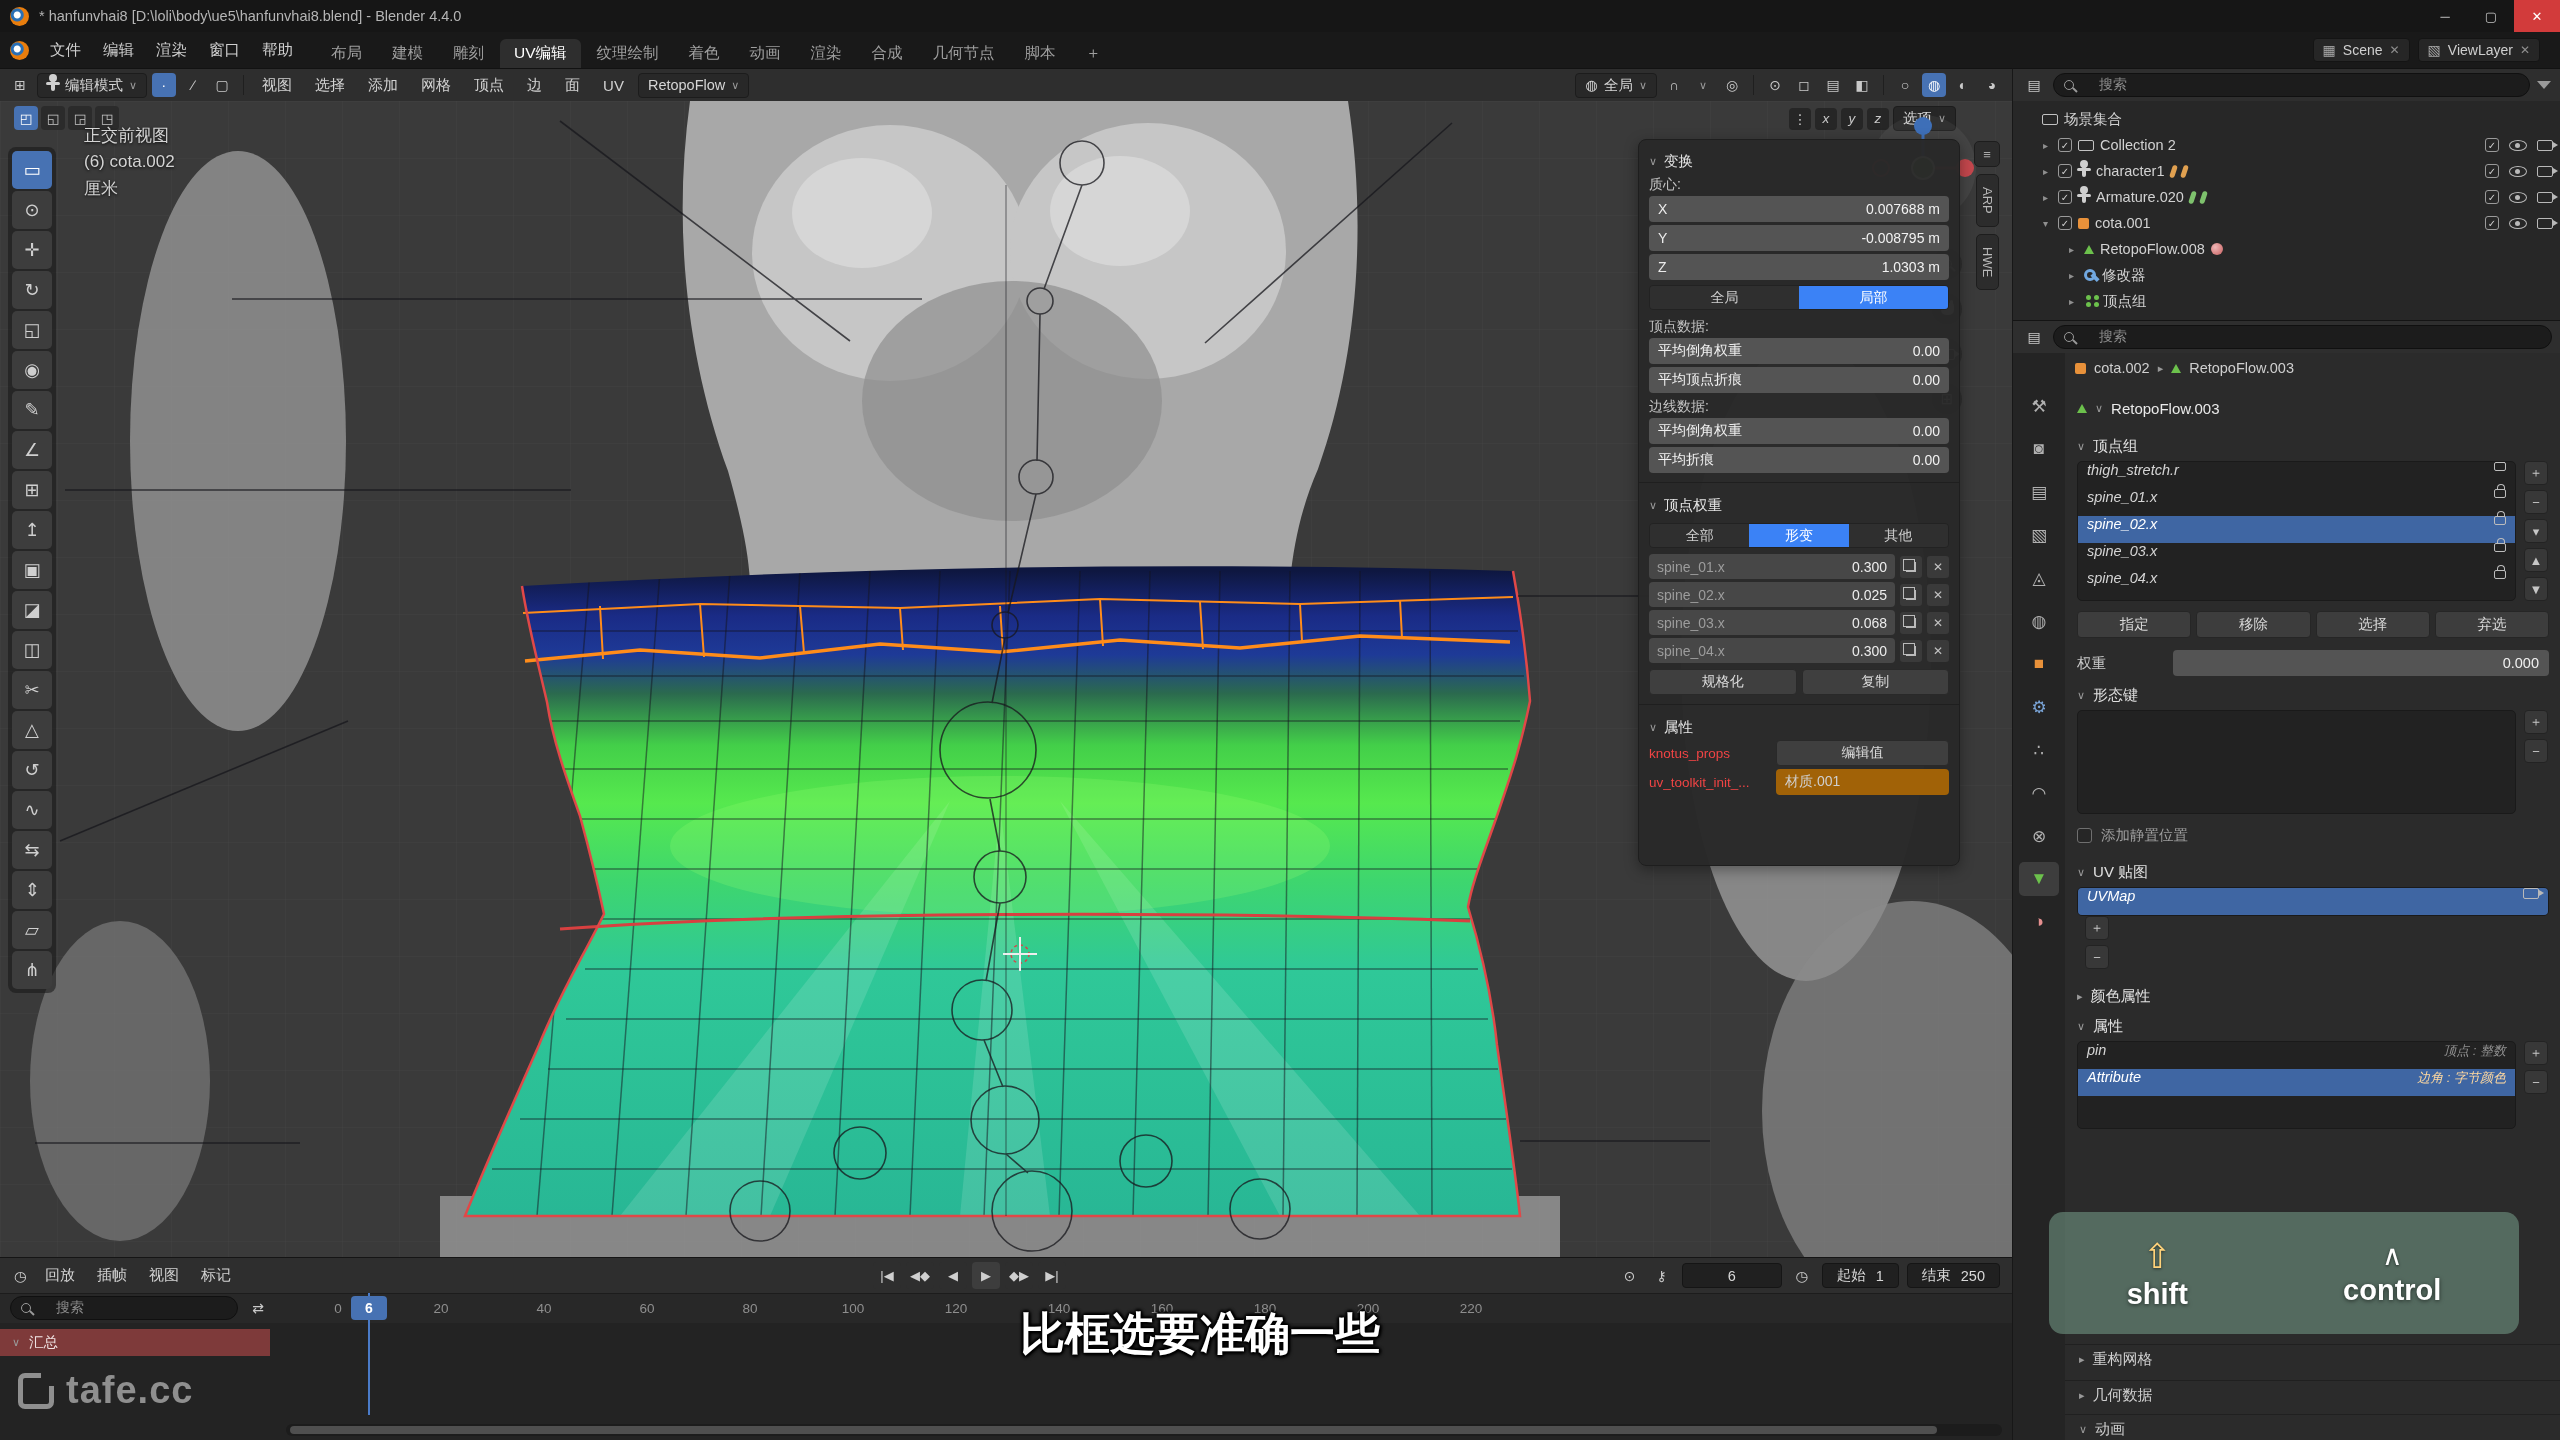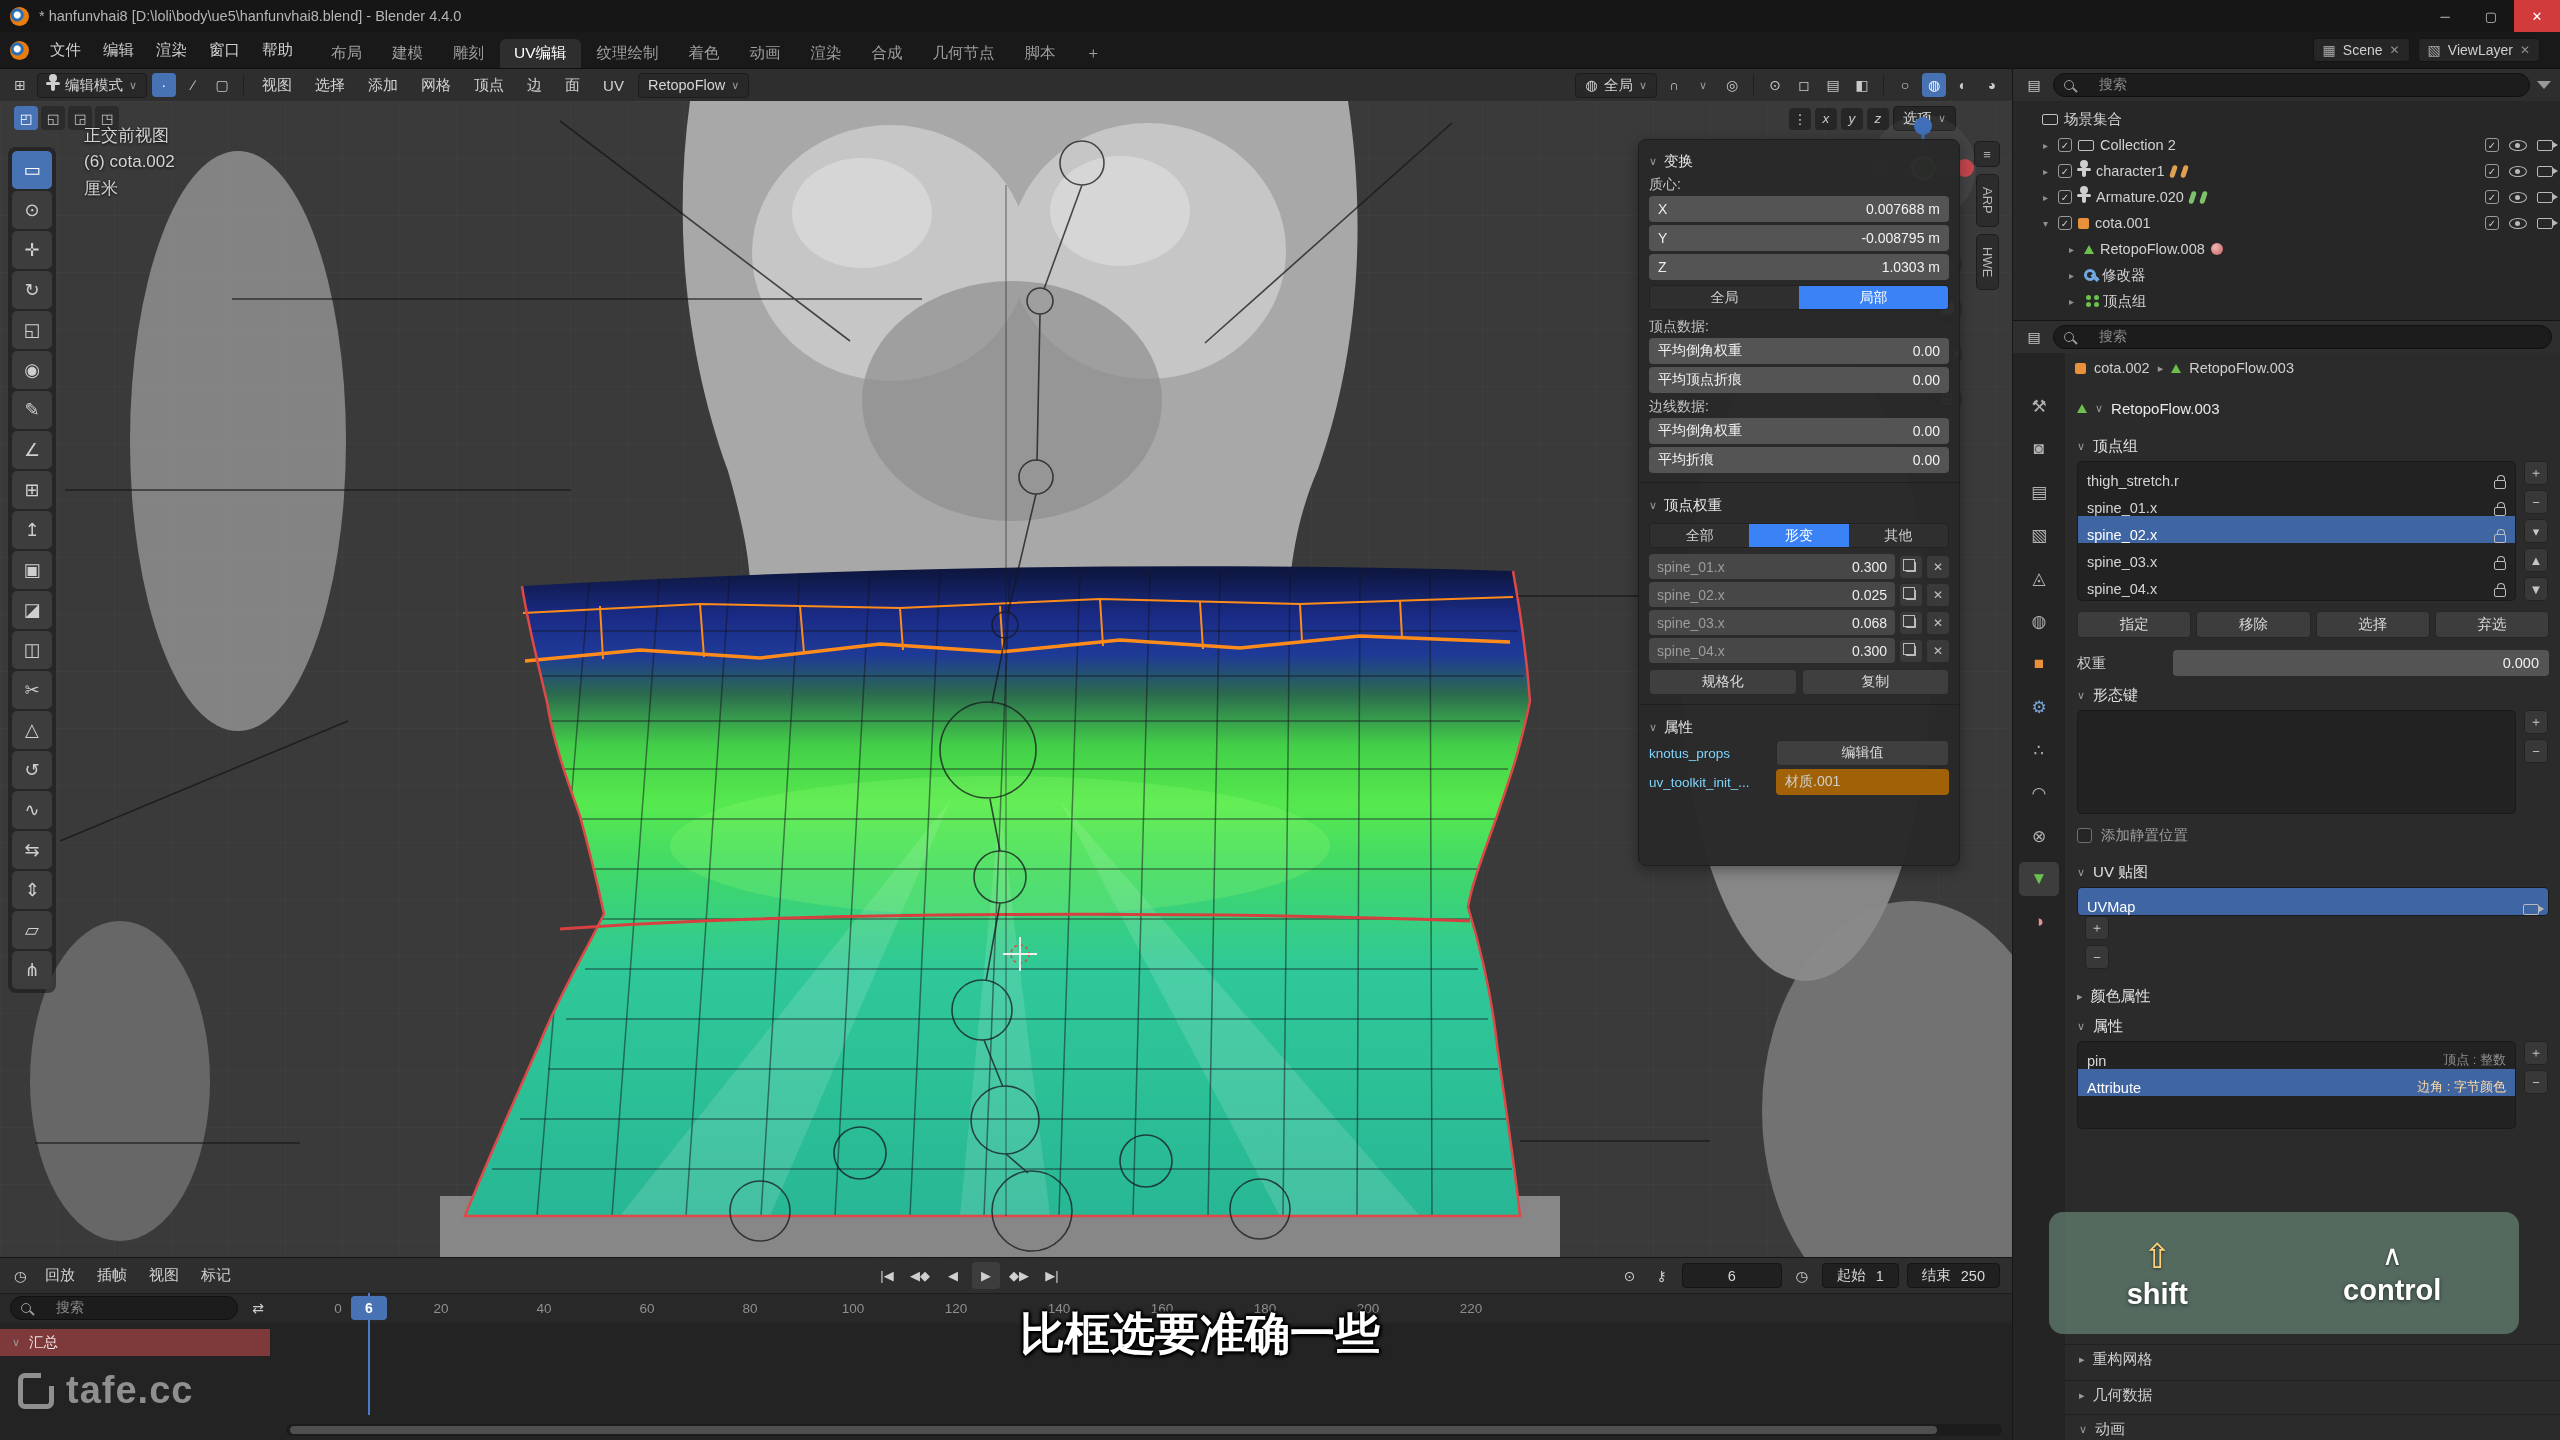--- a/index.html
+++ b/index.html
@@ -74,21 +74,21 @@
   .np-seg{display:flex;height:25px;margin:5px 0 6px;border-radius:4px;overflow:hidden;border:1px solid #222;}
   .np-seg>div{flex:1;display:flex;align-items:center;justify-content:center;background:#2f2f2f;color:#cfcfcf;}
   .np-seg>div.on{background:#3b82f6;color:#fff;}
   .np-row{display:flex;align-items:center;gap:5px;margin-bottom:3px;}
   .np-wfield{flex:1;height:25px;background:#474747;border-radius:4px;display:flex;align-items:center;padding:0 8px;}
   .np-wfield .nm{color:#9c9c9c;}
   .np-wfield .vl{margin-left:auto;color:#ededed;}
   .np-ibtn{width:22px;height:22px;border-radius:3px;background:#3a3a3a;display:flex;align-items:center;justify-content:center;color:#c2c2c2;font-size:12px;flex:none;}
   .np-btn{flex:1;height:26px;background:#3f3f3f;border:1px solid #292929;border-radius:4px;display:flex;align-items:center;justify-content:center;color:#dcdcdc;}
   .np-div{height:1px;background:#1f1f1f;margin:9px -10px;}
-  .np-alab{width:122px;color:#7dd3fc;font-size:13.5px;overflow:hidden;white-space:nowrap;}
+  .np-alab{width:122px;color:#ef4444;font-size:13.5px;overflow:hidden;white-space:nowrap;}
   .np-dark{flex:1;height:26px;background:#a16207;border-radius:4px;display:flex;align-items:center;padding:0 9px;color:#cfcfcf;}
   .ic-copy{width:10px;height:10px;border:1.5px solid #bbb;position:relative;}
   .ic-copy::after{content:"";position:absolute;left:-4px;top:-4px;width:10px;height:10px;border:1.5px solid #bbb;background:#3a3a3a;}
 
   #sidetabs{position:absolute;right:5px;top:40px;width:40px;display:flex;flex-direction:column;gap:7px;align-items:center;}
   .vtab{writing-mode:vertical-rl;background:#2c2c2c;border:1px solid #1d1d1d;border-radius:5px;padding:12px 3px;font-size:13px;color:#b9b9b9;}
   .vtab-ic{width:26px;height:26px;border-radius:5px;background:#2c2c2c;border:1px solid #1d1d1d;display:flex;align-items:center;justify-content:center;color:#a8a8a8;font-size:13px;}
 
   
   #timeline{position:absolute;left:0;top:1257px;width:2012px;height:183px;background:#232323;}
@@ -137,21 +137,21 @@
   .props-header{position:absolute;left:0;top:219px;width:548px;height:33px;background:#2e2e2e;border-top:1px solid #141414;display:flex;align-items:center;gap:7px;padding:0 9px;}
   #breadcrumb{position:absolute;left:52px;top:252px;width:496px;height:30px;display:flex;align-items:center;gap:8px;padding:0 10px;font-size:14.5px;color:#cfcfcf;}
   #ptabs{position:absolute;left:0;top:252px;width:52px;height:1087px;background:#242424;display:flex;flex-direction:column;align-items:center;padding-top:36px;gap:9px;}
   .ptab{width:40px;height:34px;border-radius:5px;display:flex;align-items:center;justify-content:center;font-size:17px;color:#b0b0b0;}
   .ptab.on{background:#3d3d3d;}
   .ti-object{color:#e8913a;} .ti-mod{color:#7aa5d8;} .ti-data{color:#6cc14c;} .ti-mat{color:#e58f8f;}
   #pcontent{position:absolute;left:52px;top:282px;width:496px;height:952px;padding:10px 12px;overflow:hidden;font-size:14.5px;}
   .phead{display:flex;align-items:center;gap:8px;height:30px;color:#e0e0e0;font-size:15px;}
   .lrow{display:flex;align-items:stretch;}
   .plist{background:#222222;border:1px solid #1a1a1a;border-radius:5px;overflow:hidden;flex:1;}
-  .plist-row{height:27px;display:flex;align-items:flex-end;gap:8px;padding:0 9px;color:#d5d5d5;}
+  .plist-row{height:27px;display:flex;align-items:flex-start;gap:8px;padding:0 9px;color:#d5d5d5;font-style:italic;}
   .plist-row.sel{background:#3f66a3;color:#fff;}
   .ptype{margin-left:auto;font-size:13px;color:#909090;}
   .plist-row.sel .ptype{color:#ffd9a0;}
   .side{width:26px;display:flex;flex-direction:column;gap:5px;margin-left:7px;align-items:center;}
   .sbtn{width:24px;height:24px;background:#383838;border:1px solid #232323;border-radius:4px;display:flex;align-items:center;justify-content:center;color:#c6c6c6;font-size:13px;}
   .prow4{display:flex;gap:5px;margin:9px 0 0;}
   .pbtn{flex:1;height:27px;background:#3d3d3d;border:1px solid #262626;border-radius:4px;display:flex;align-items:center;justify-content:center;color:#d9d9d9;}
   .pweight{display:flex;align-items:center;gap:10px;margin:12px 0 4px;}
   .pweight .wl{width:86px;color:#c9c9c9;}
   .pweight .wf{flex:1;height:26px;background:#545454;border-radius:4px;display:flex;align-items:center;justify-content:flex-end;padding:0 10px;color:#f0f0f0;}

